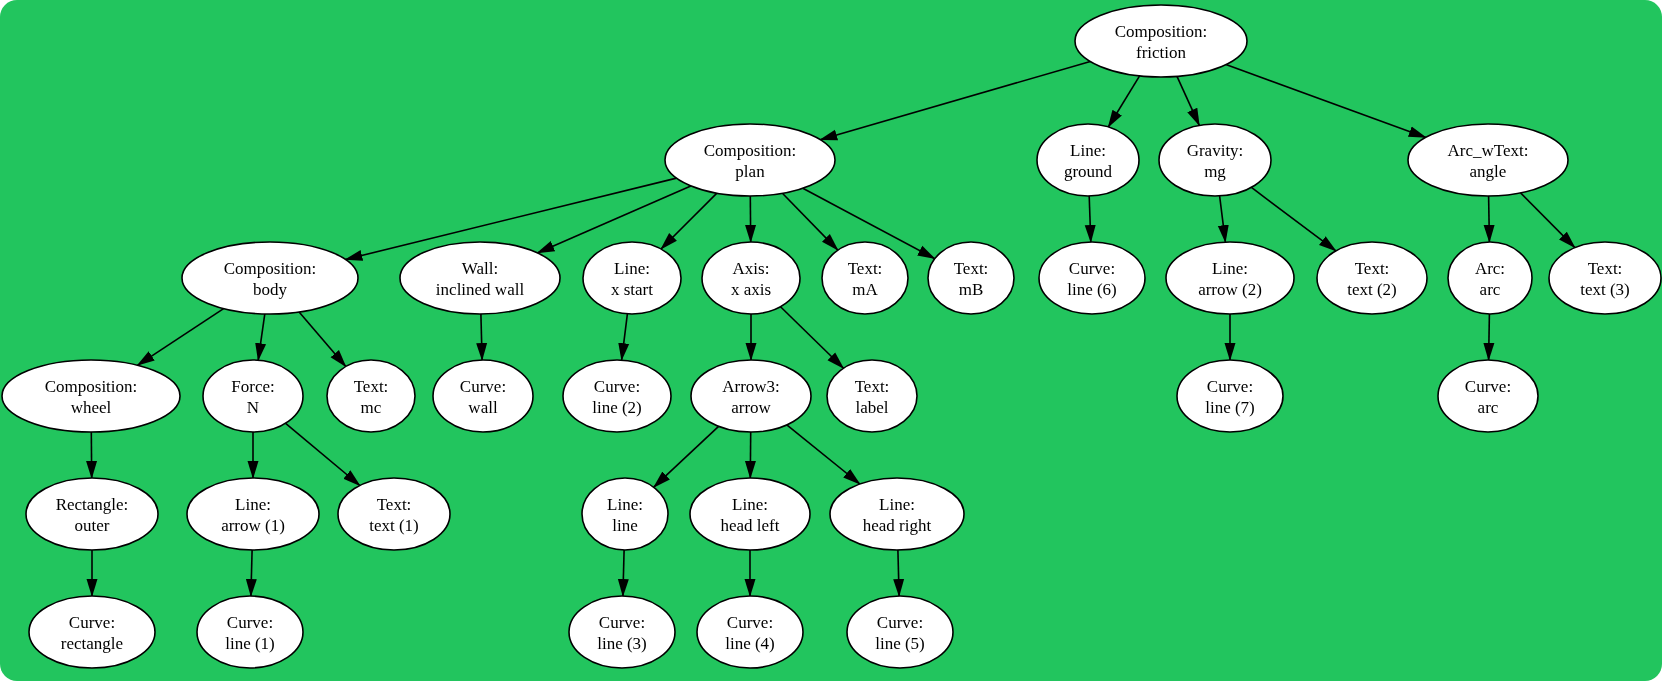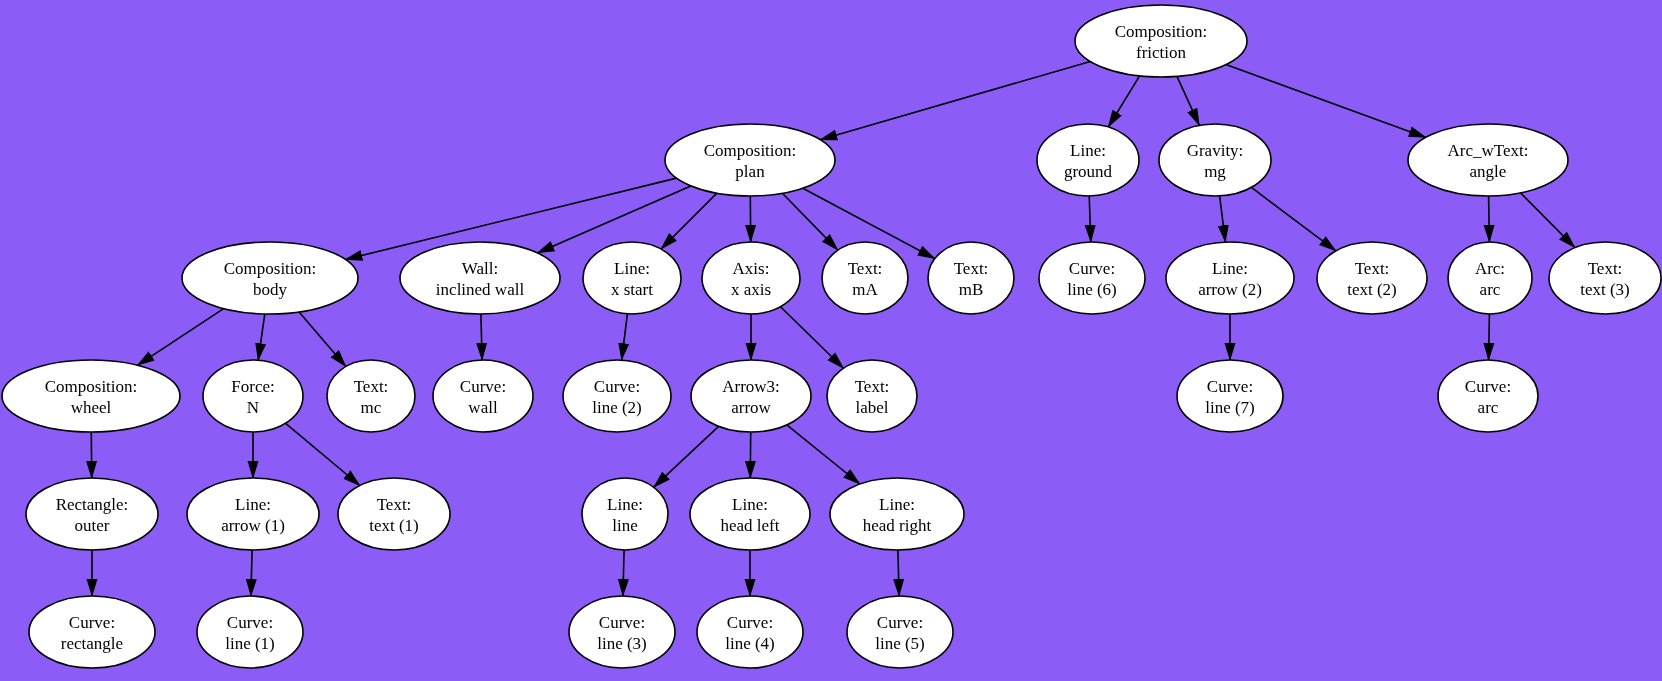--- a/index.html
+++ b/index.html
@@ -1,21 +1,22 @@
 <!DOCTYPE html>
 <html><head>
 <meta charset="utf-8">
 <style>
   html, body { margin: 0; padding: 0; background: #ffffff; }
   #stage {
     position: relative;
     width: 1662px;
     height: 681px;
-    background: #8b5cf6;
+    background: #22c55e;
     overflow: hidden;
+    border-radius: 17px;
   }
   svg { position: absolute; top: 0; left: 0; }
   .edge {
     stroke: #000000;
     stroke-width: 1.6;
     fill: none;
   }
   .node-ellipse {
     fill: #ffffff;
     stroke: #000000;

